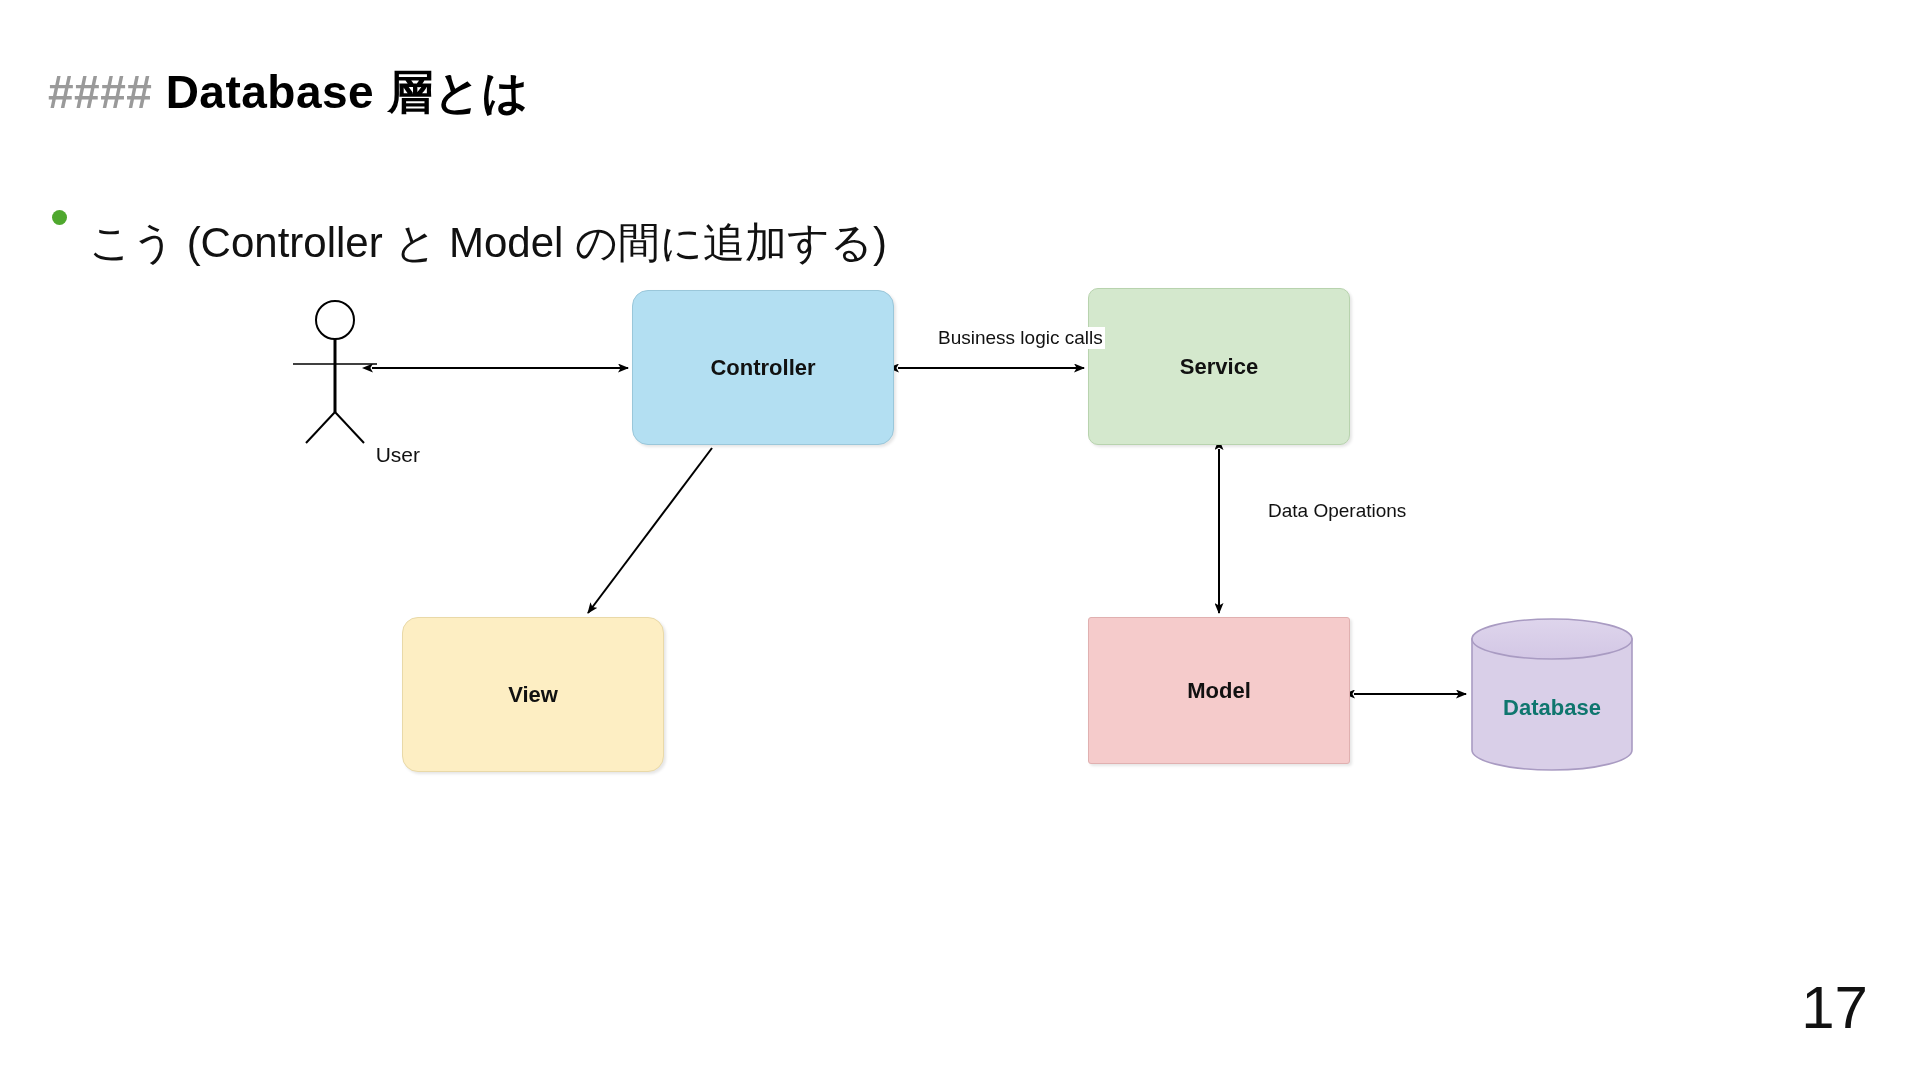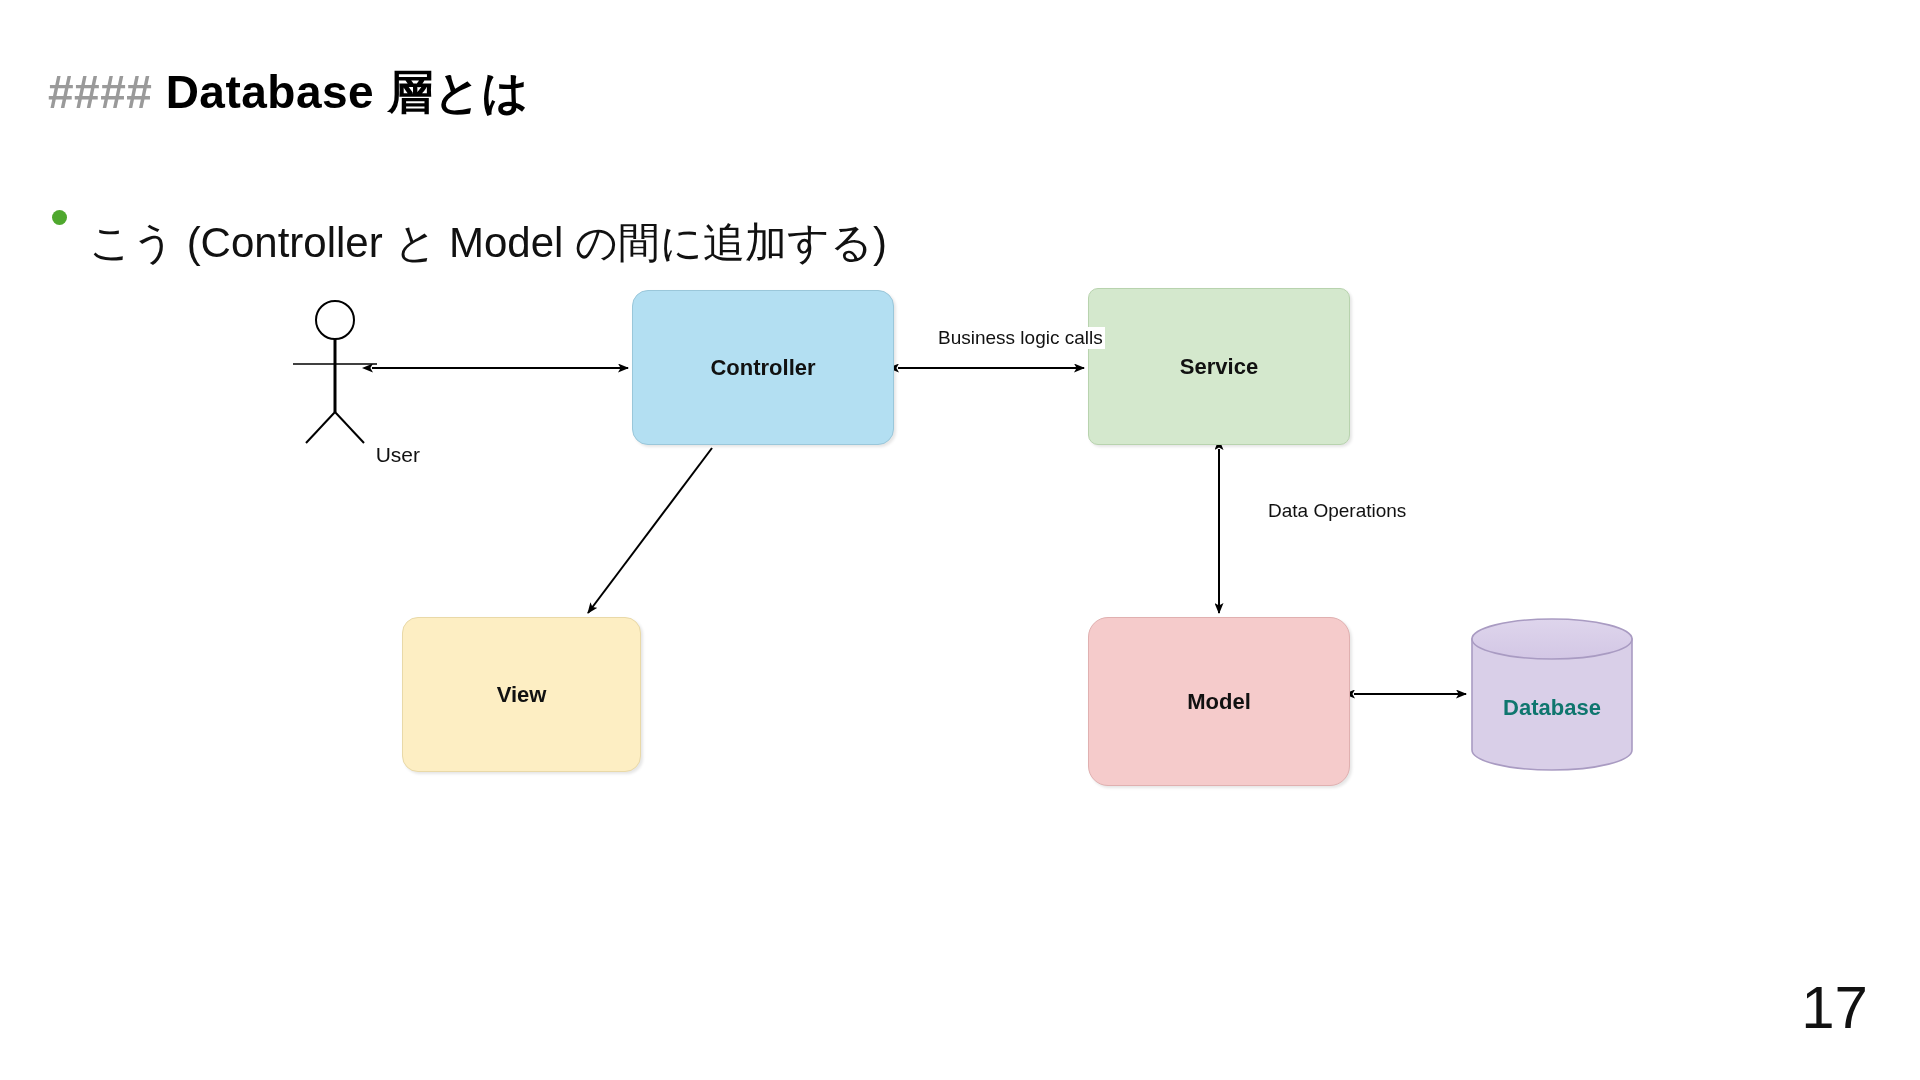--- a/index.html
+++ b/index.html
@@ -101,32 +101,32 @@
   .node-service {
     left: 1088px; top: 288px;
     width: 262px; height: 157px;
     background: #d4e8cd;
     border: 1px solid #b8d3ae;
     border-radius: 10px;
     box-shadow: 2px 2px 3px rgba(0,0,0,0.10);
   }
   .node-view {
     left: 402px;  top: 617px;
-    width: 239px; height: 155px;
+    width: 262px; height: 155px;
     background: #fdeec3;
     border: 1px solid #e9d9a8;
     border-radius: 16px;
     box-shadow: 2px 2px 3px rgba(0,0,0,0.10);
   }
   .node-model {
     left: 1088px; top: 617px;
-    width: 262px; height: 169px;
+    width: 262px; height: 147px;
     background: #f5cbcb;
     border: 1px solid #e0b0b0;
-    border-radius: 20px;
+    border-radius: 3px;
     box-shadow: 2px 2px 3px rgba(0,0,0,0.10);
   }
 
   
   .node-db {
     left: 1470px; top: 617px;
     width: 164px; height: 155px;
     background: transparent;
     border: none;
   }

